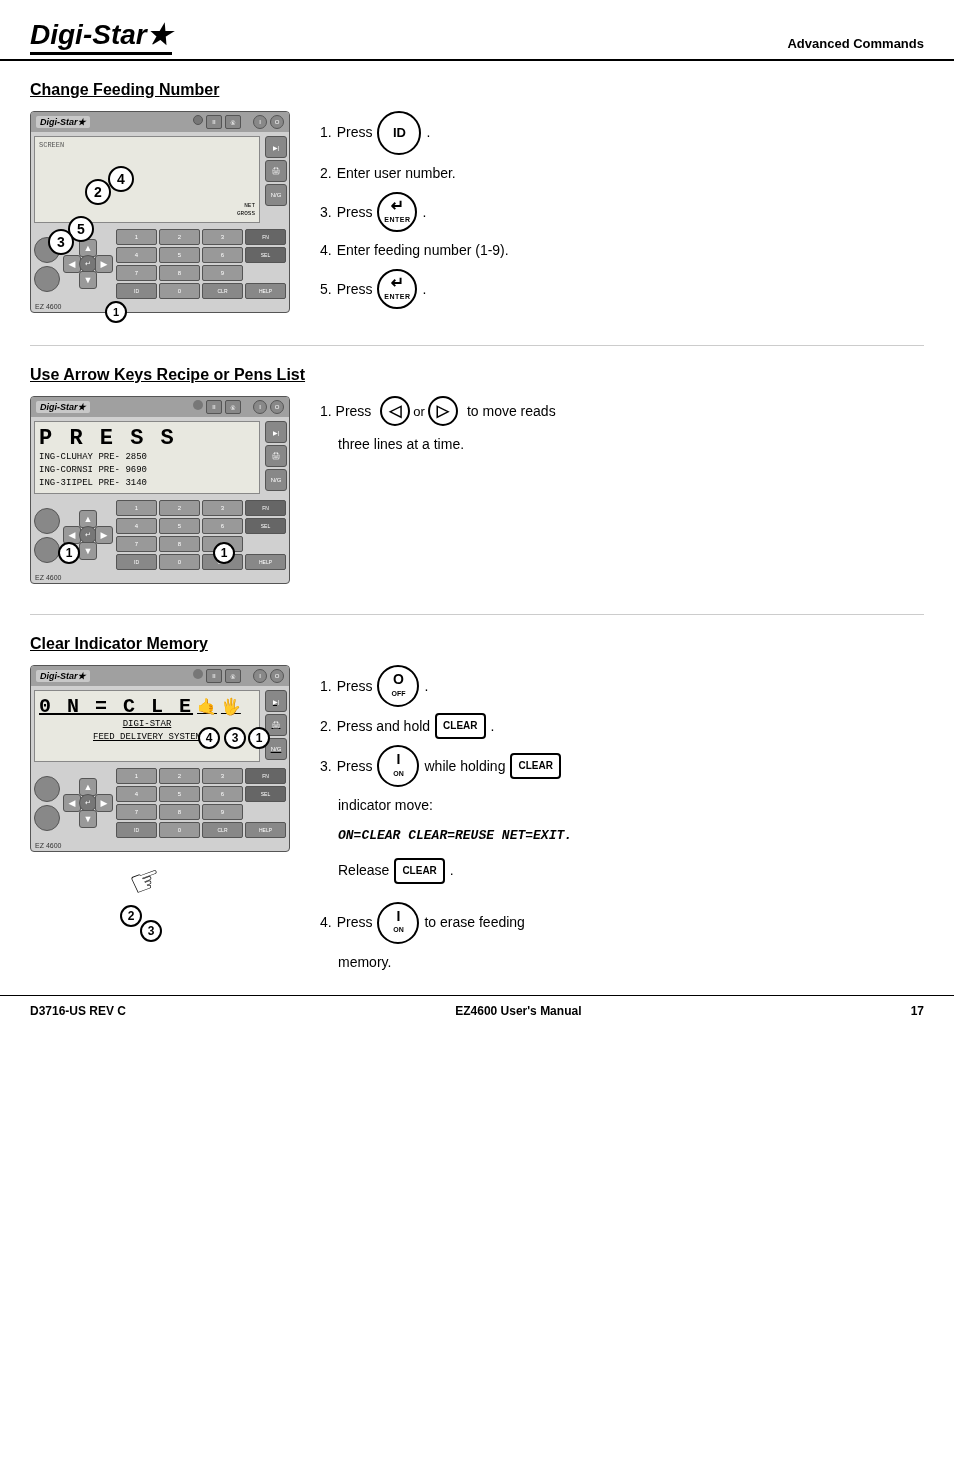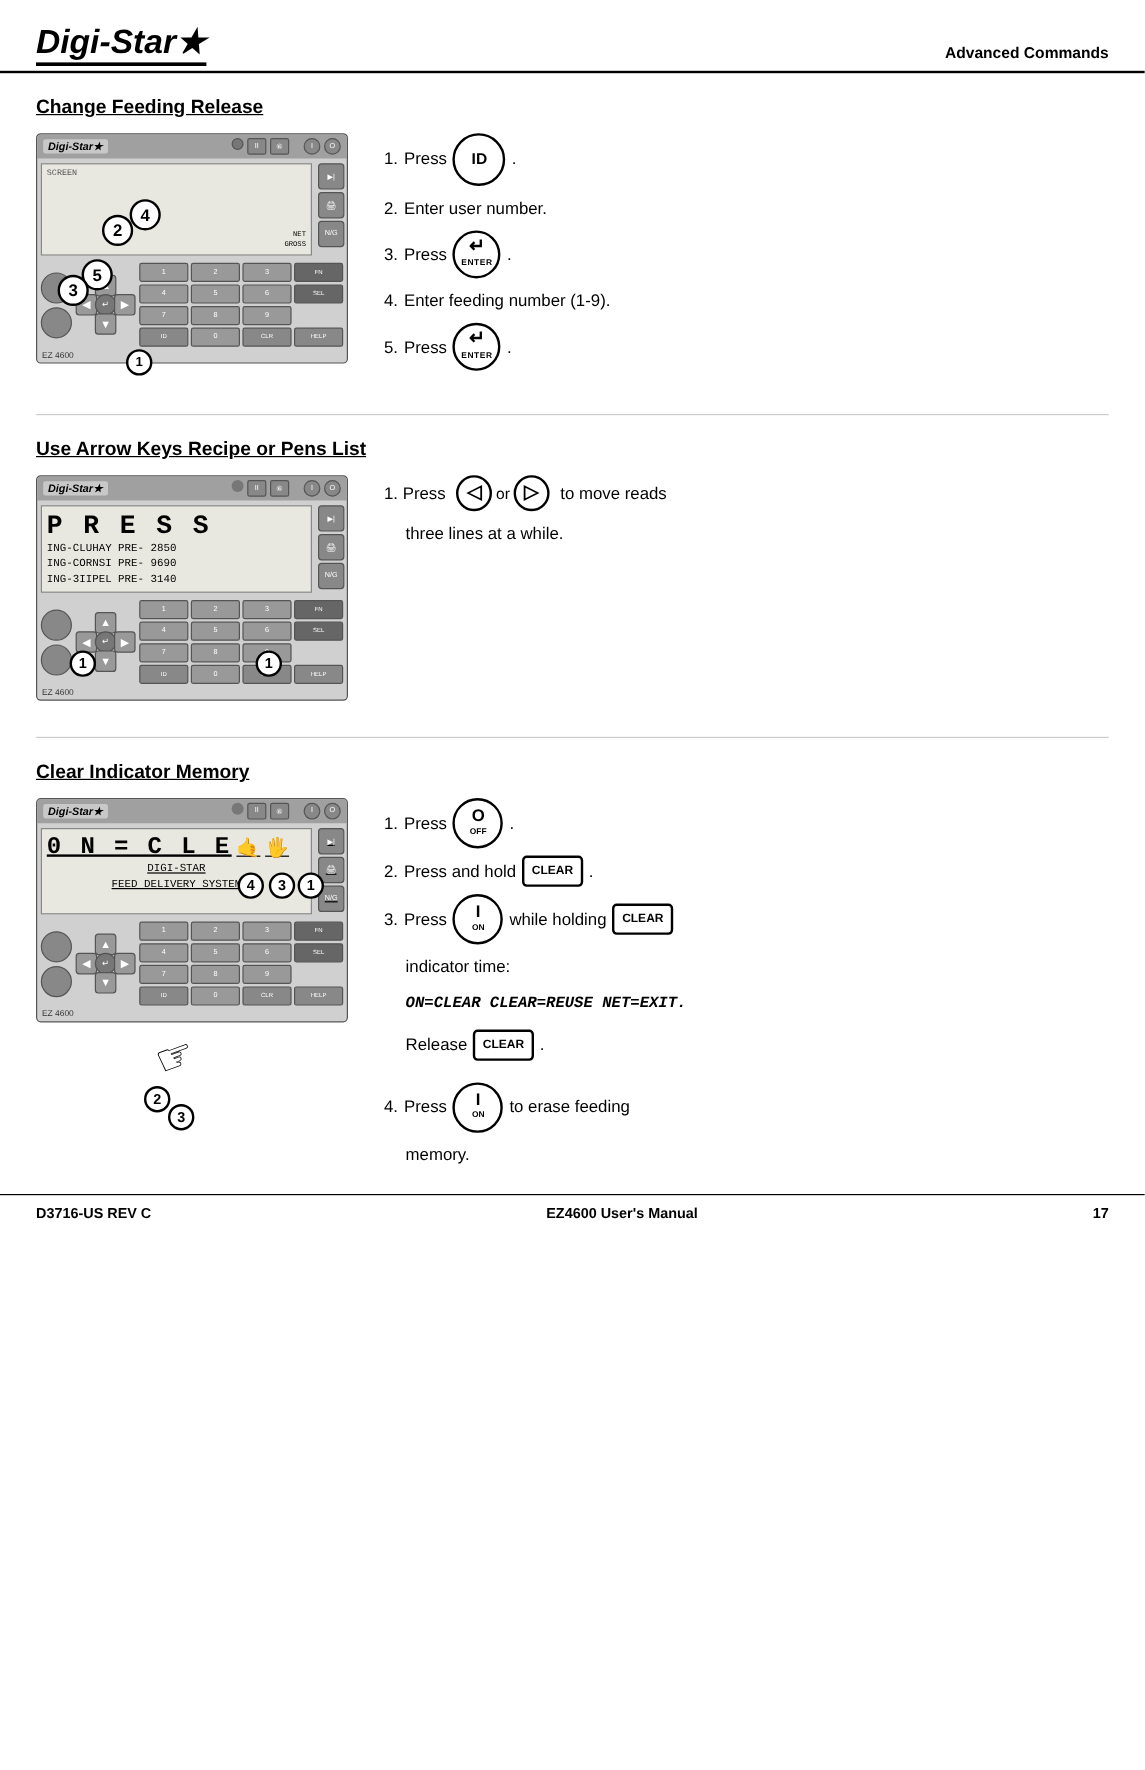--- a/index.html
+++ b/index.html
@@ -204,42 +204,42 @@
 <body>
 
 <div class="page-header">
   <div>
     <span style="font-size:28px;font-weight:bold;font-style:italic;font-family:Arial;border-bottom:3px solid #000;padding-bottom:2px;">Digi-Star★</span>
   </div>
   <div style="font-size:13px;font-weight:bold;">Advanced Commands</div>
 </div>
 
 <div class="section">
-  <div class="section-title">Change Feeding Release</div>
+  <div class="section-title">Change Feeding Number</div>
   <div class="section-content">
 
     <div class="dev-wrapper">
       <div class="device-img" style="width:260px;">
         <div class="dev-inner">
 
           <div class="dev-top-row">
             <div class="dev-logo">Digi-Star★</div>
             <div class="dev-top-buttons">
               <div class="dev-btn-small" style="background:#777;border-radius:50%;width:10px;height:10px;"></div>
               <div class="dev-btn-small" style="font-size:6px;padding:1px 3px;border-radius:2px;">II</div>
               <div class="dev-btn-small" style="font-size:6px;padding:1px 3px;border-radius:2px;">⑥</div>
               <div style="width:6px;"></div>
               <div class="dev-btn-small" style="border-radius:50%;width:14px;height:14px;">I</div>
               <div class="dev-btn-small" style="border-radius:50%;width:14px;height:14px;">O</div>
             </div>
           </div>
 
           <div style="display:flex;margin:2px 0;">
             <div class="dev-screen" style="flex:1;min-height:60px;">
-              <div style="font-size:7px;color:#555;margin-bottom:8px;">SCREEN</div>
+              <div style="font-size:7px;color:#555;margin-bottom:18px;">SCREEN</div>
               <div style="height:35px;"></div>
               <div style="font-size:6px;display:flex;justify-content:space-between;">
                 <span></span>
                 <div style="display:flex;flex-direction:column;align-items:flex-end;gap:1px;">
                   <div style="font-size:6px;">NET</div>
                   <div style="font-size:6px;">GROSS</div>
                   <div style="font-size:6px;"></div>
                 </div>
               </div>
             </div>
@@ -412,21 +412,21 @@
     <div class="instructions">
       <div class="step-line">
         <span>1.  Press</span>
         <span style="display:inline-flex;align-items:center;gap:3px;margin:0 4px;">
           <span style="display:inline-flex;align-items:center;justify-content:center;border:2px solid #000;border-radius:50%;width:30px;height:30px;font-size:16px;font-weight:bold;">◁</span>
           <span style="font-size:13px;">or</span>
           <span style="display:inline-flex;align-items:center;justify-content:center;border:2px solid #000;border-radius:50%;width:30px;height:30px;font-size:16px;font-weight:bold;">▷</span>
         </span>
         <span>to move reads</span>
       </div>
-      <div style="padding-left:18px;">three lines at a while.</div>
+      <div style="padding-left:18px;">three lines at a time.</div>
     </div>
 
   </div>
 </div>
 
 <hr class="section-divider">
 
 <div class="section">
   <div class="section-title">Clear Indicator Memory</div>
   <div class="section-content">
@@ -529,21 +529,21 @@
       <div class="step-line" style="flex-wrap:wrap;">
         <span>3.</span>
         <span>Press</span>
         <span class="key-circle large" style="display:inline-flex;flex-direction:column;align-items:center;width:42px;height:42px;">
           <span style="font-size:14px;font-weight:bold;line-height:1.1;">I</span>
           <span style="font-size:7px;font-weight:bold;">ON</span>
         </span>
         <span>while holding</span>
         <span class="key-rect" style="font-size:10px;font-weight:bold;border:2px solid #000;border-radius:4px;padding:2px 6px;">CLEAR</span>
       </div>
-      <div style="padding-left:18px;margin-bottom:6px;">indicator time:</div>
+      <div style="padding-left:18px;margin-bottom:6px;">indicator move:</div>
       <div style="font-family:'Courier New',monospace;font-size:13px;font-weight:bold;font-style:italic;margin-bottom:10px;padding-left:18px;">ON=CLEAR CLEAR=REUSE NET=EXIT.</div>
 
       <div class="step-line">
         <span style="padding-left:18px;">Release</span>
         <span class="key-rect" style="font-size:10px;font-weight:bold;border:2px solid #000;border-radius:4px;padding:2px 6px;">CLEAR</span>
         <span>.</span>
       </div>
       <div style="height:12px;"></div>
       <div class="step-line">
         <span>4.</span>

